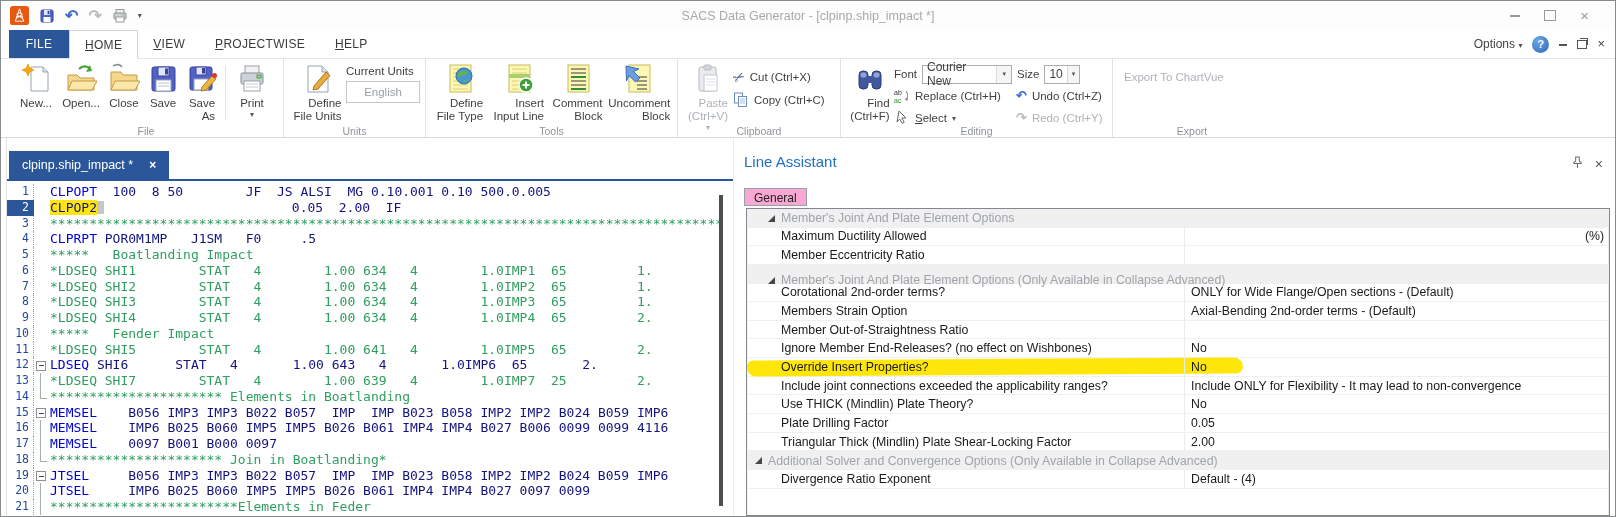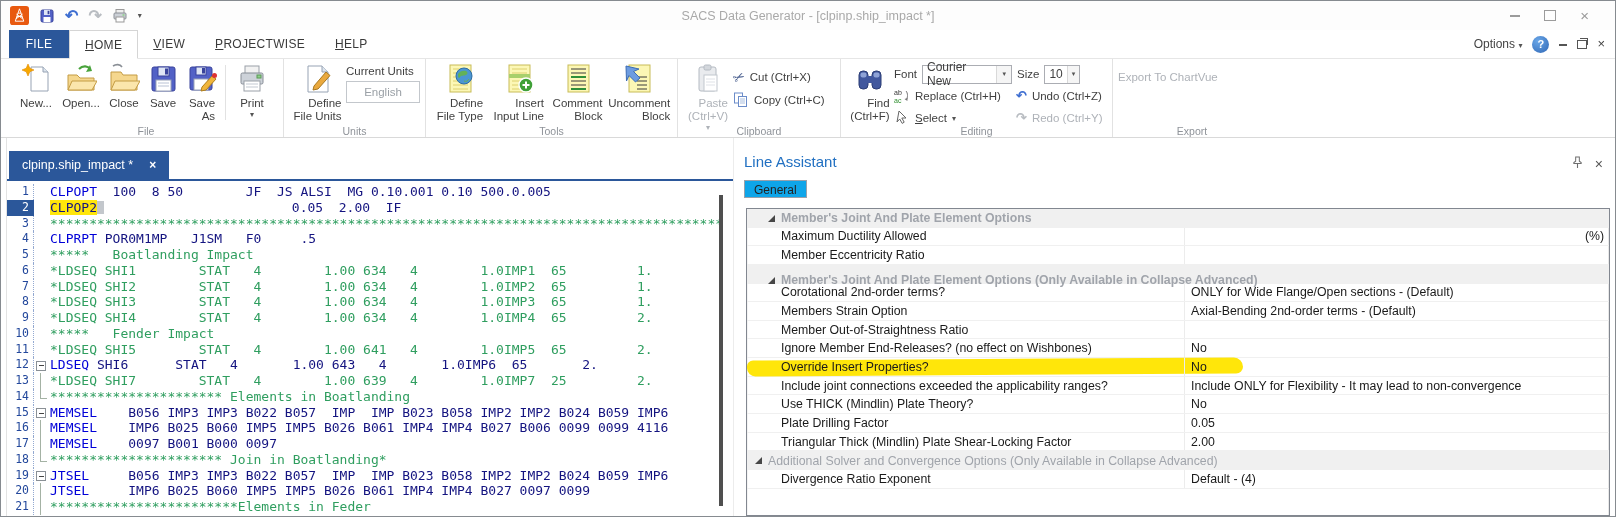--- a/index.html
+++ b/index.html
@@ -70,33 +70,33 @@
   .fold-box::after{content:"";position:absolute;left:1.5px;right:1.5px;top:3.5px;height:1px;background:#444;}
   .fold-mid::before{content:"";position:absolute;left:6px;top:0;bottom:0;width:1px;background:#a4b2a4;}
   .fold-end::before{content:"";position:absolute;left:6px;top:0;height:9px;width:1px;background:#a4b2a4;}
   .fold-end::after{content:"";position:absolute;left:6px;top:9px;width:7px;height:1px;background:#a4b2a4;}
   .escroll{position:absolute;right:11px;top:57px;bottom:10px;width:4px;background:#4f4f4f;}
   
   .assistant{position:absolute;left:732px;top:0;right:0;bottom:0;border-left:1px solid #ececec;}
   .atitle{margin:15px 0 0 10px;color:#2170c2;font-size:15px;}
   .atools{position:absolute;top:17px;right:12px;display:flex;align-items:center;gap:12px;color:#555;}
   .aclose{font-size:14px;color:#555;line-height:12px;}
-  .atab{display:inline-block;margin:10px 0 0 10px;border:1px solid #98a1ab;padding:2px 9px 0 9px;font-size:12px;color:#222;background:#0ea5e9;}
+  .atab{display:inline-block;margin:18px 0 0 10px;border:1px solid #98a1ab;padding:2px 9px 0 9px;font-size:12px;color:#222;background:#f9a8d4;}
   .grid{position:absolute;left:12px;right:5px;top:70px;bottom:0;border:1px solid #828790;background:#fff;
         box-shadow:inset -1px 0 0 #e8e8e8, inset 1px 0 0 #f4f4f4;overflow:hidden;}
   .grow{height:18.65px;display:flex;font-size:12.3px;align-items:center;position:relative;box-sizing:border-box;}
   .grow.cat{background:#f0f0f0;color:#a0a4ab;}
   .grow.prop{border-bottom:1px solid #f0f0f0;color:#1a1a1a;}
   .gl{width:438px;flex:none;display:flex;align-items:center;height:100%;box-sizing:border-box;padding-left:34px;position:relative;z-index:1;}
   .grow.prop .gl{border-right:1px solid #ececec;}
   .gv{flex:1;display:flex;align-items:center;height:100%;padding-left:6px;position:relative;z-index:1;}
   .gsuffix{margin-left:auto;padding-right:5px;color:#1a1a1a;}
   .tri{width:0;height:0;border-left:7px solid transparent;border-bottom:7px solid #474747;margin-right:6px;flex:none;}
   .cat1{padding-left:8px;}
-  .cat2{padding-left:21px;font-weight:bold;}
+  .cat2{padding-left:21px;}
   .hl-marker{position:absolute;left:0;top:1px;width:496px;height:15.5px;background:#ffe60a;z-index:0;
              border-radius:8px 12px 9px 11px;transform:rotate(-.35deg);}
 </style>
 </head>
 <body>
 
 <div class="titlebar">
   <div class="qat">
     <span class="ic">
         <svg width="19" height="19" viewBox="0 0 20 20">
@@ -385,21 +385,21 @@
         <div class="srow disabled">
             <span class="redo-ch" style="font-size:13px">↷</span>
             <span>Redo (Ctrl+Y)</span>
           </div>
       </div>
     </div>
     <div class="glabel">Editing</div>
   </div>
 
   <div class="rgroup" style="width:158px;border-right:none">
-    <span style="font-size:11.5px;color:#aeb2b8;margin-top:10px;margin-left:0;">Export To ChartVue</span>
+    <span style="font-size:11.5px;color:#aeb2b8;margin-top:10px;margin-left:6px;">Export To ChartVue</span>
     <div class="glabel">Export</div>
   </div>
 </div>
 
 <div class="workspace">
 
   <div class="editor">
     <div class="etabbar">
       <div class="etab">
         <span>clpinp.ship_impact *</span>

